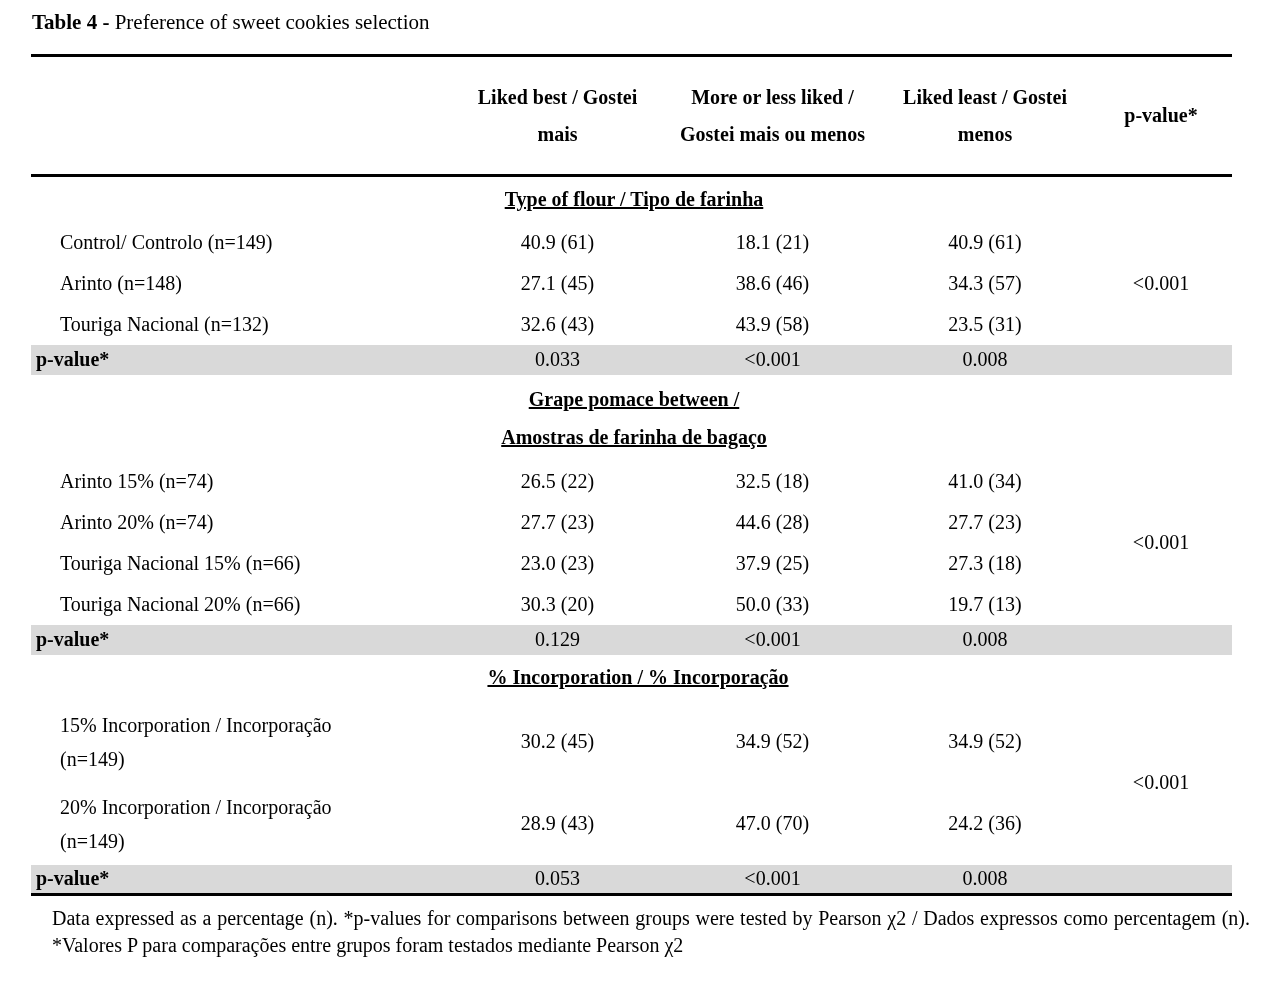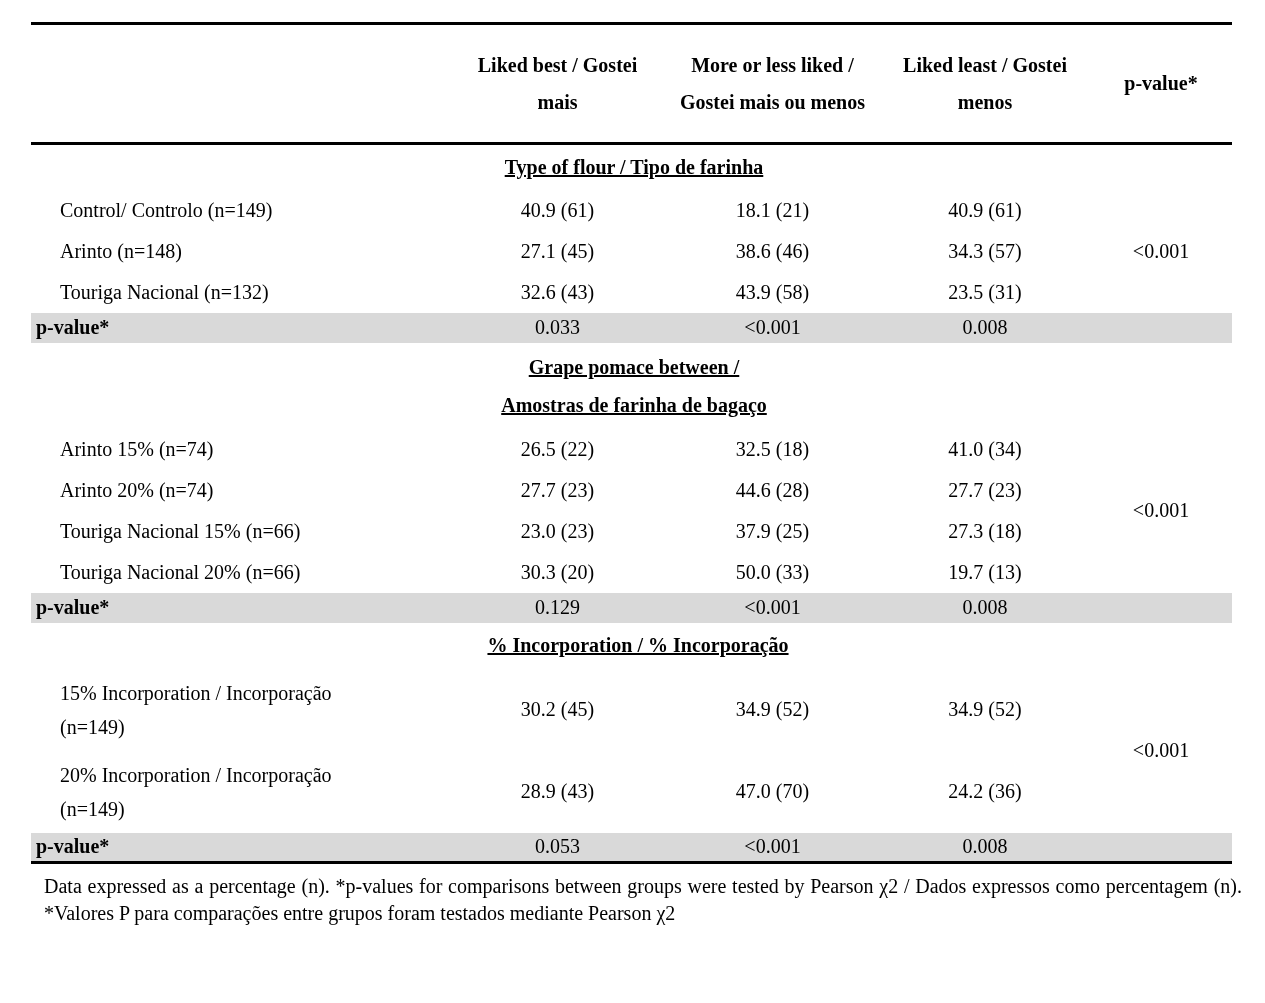--- a/index.html
+++ b/index.html
@@ -66,33 +66,34 @@
   tr.row-p { height: 30px; }
   tr.row-p td { background: #d9d9d9; }
   tr.row-p td.p-label {
     font-weight: bold;
     text-align: left;
     padding-left: 5px;
   }
 
   .footnote {
     margin-top: 9px;
-    margin-left: 13px;
+    margin-left: 21px;
     width: 1198px;
     font-size: 20px;
     line-height: 27px;
     text-align: justify;
   }
 </style>
 </head>
 <body>
 
 <div class="page">
 
   <div class="title-block">
+    <div class="title-line"><b>Table 4 - </b><span>Preference of sweet cookies selection</span></div>
   </div>
 
   <table class="data-table">
     <colgroup>
       <col style="width:419px">
       <col style="width:215px">
       <col style="width:215px">
       <col style="width:210px">
       <col style="width:142px">
     </colgroup>

